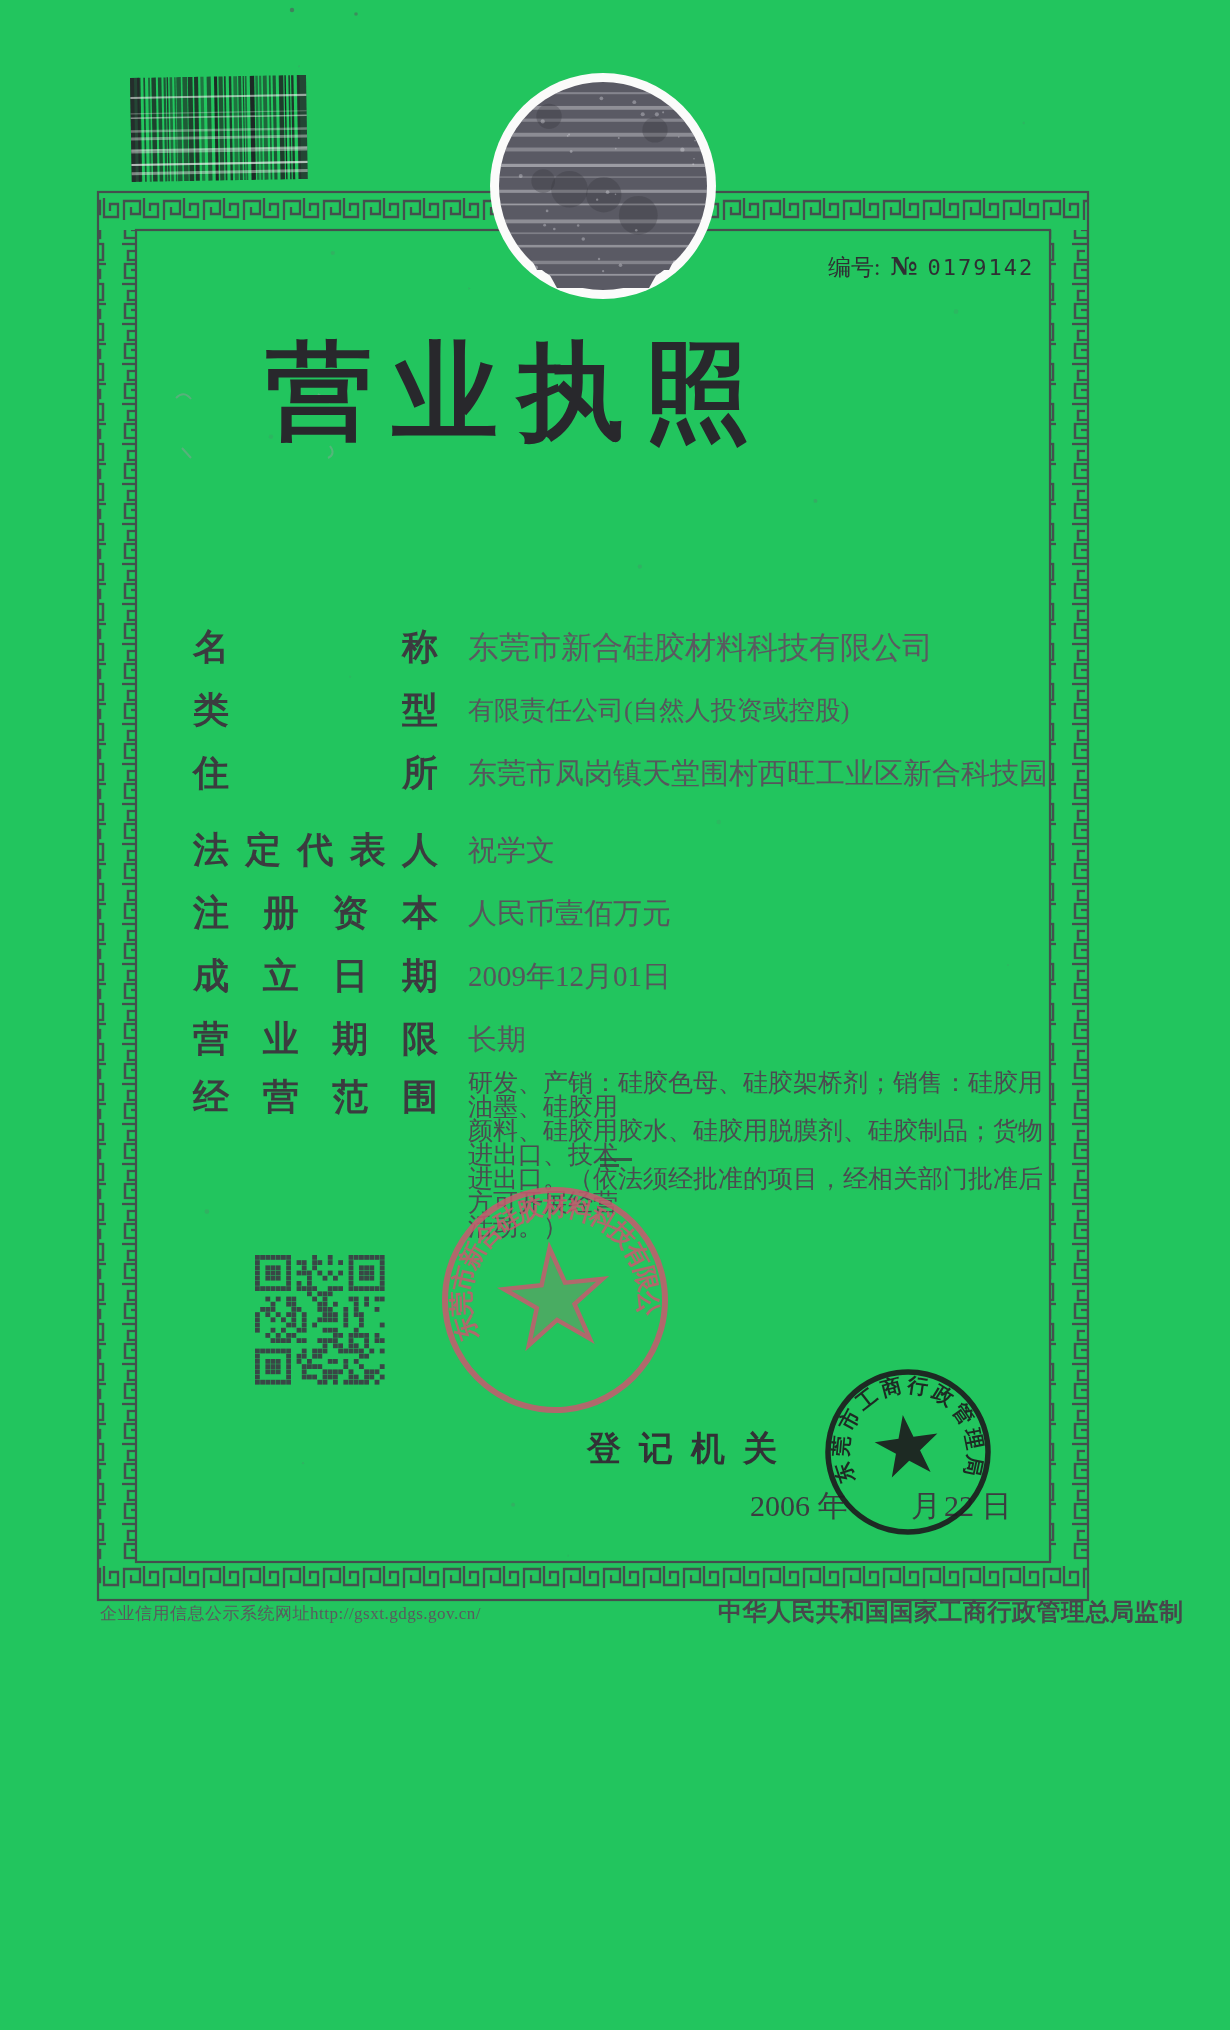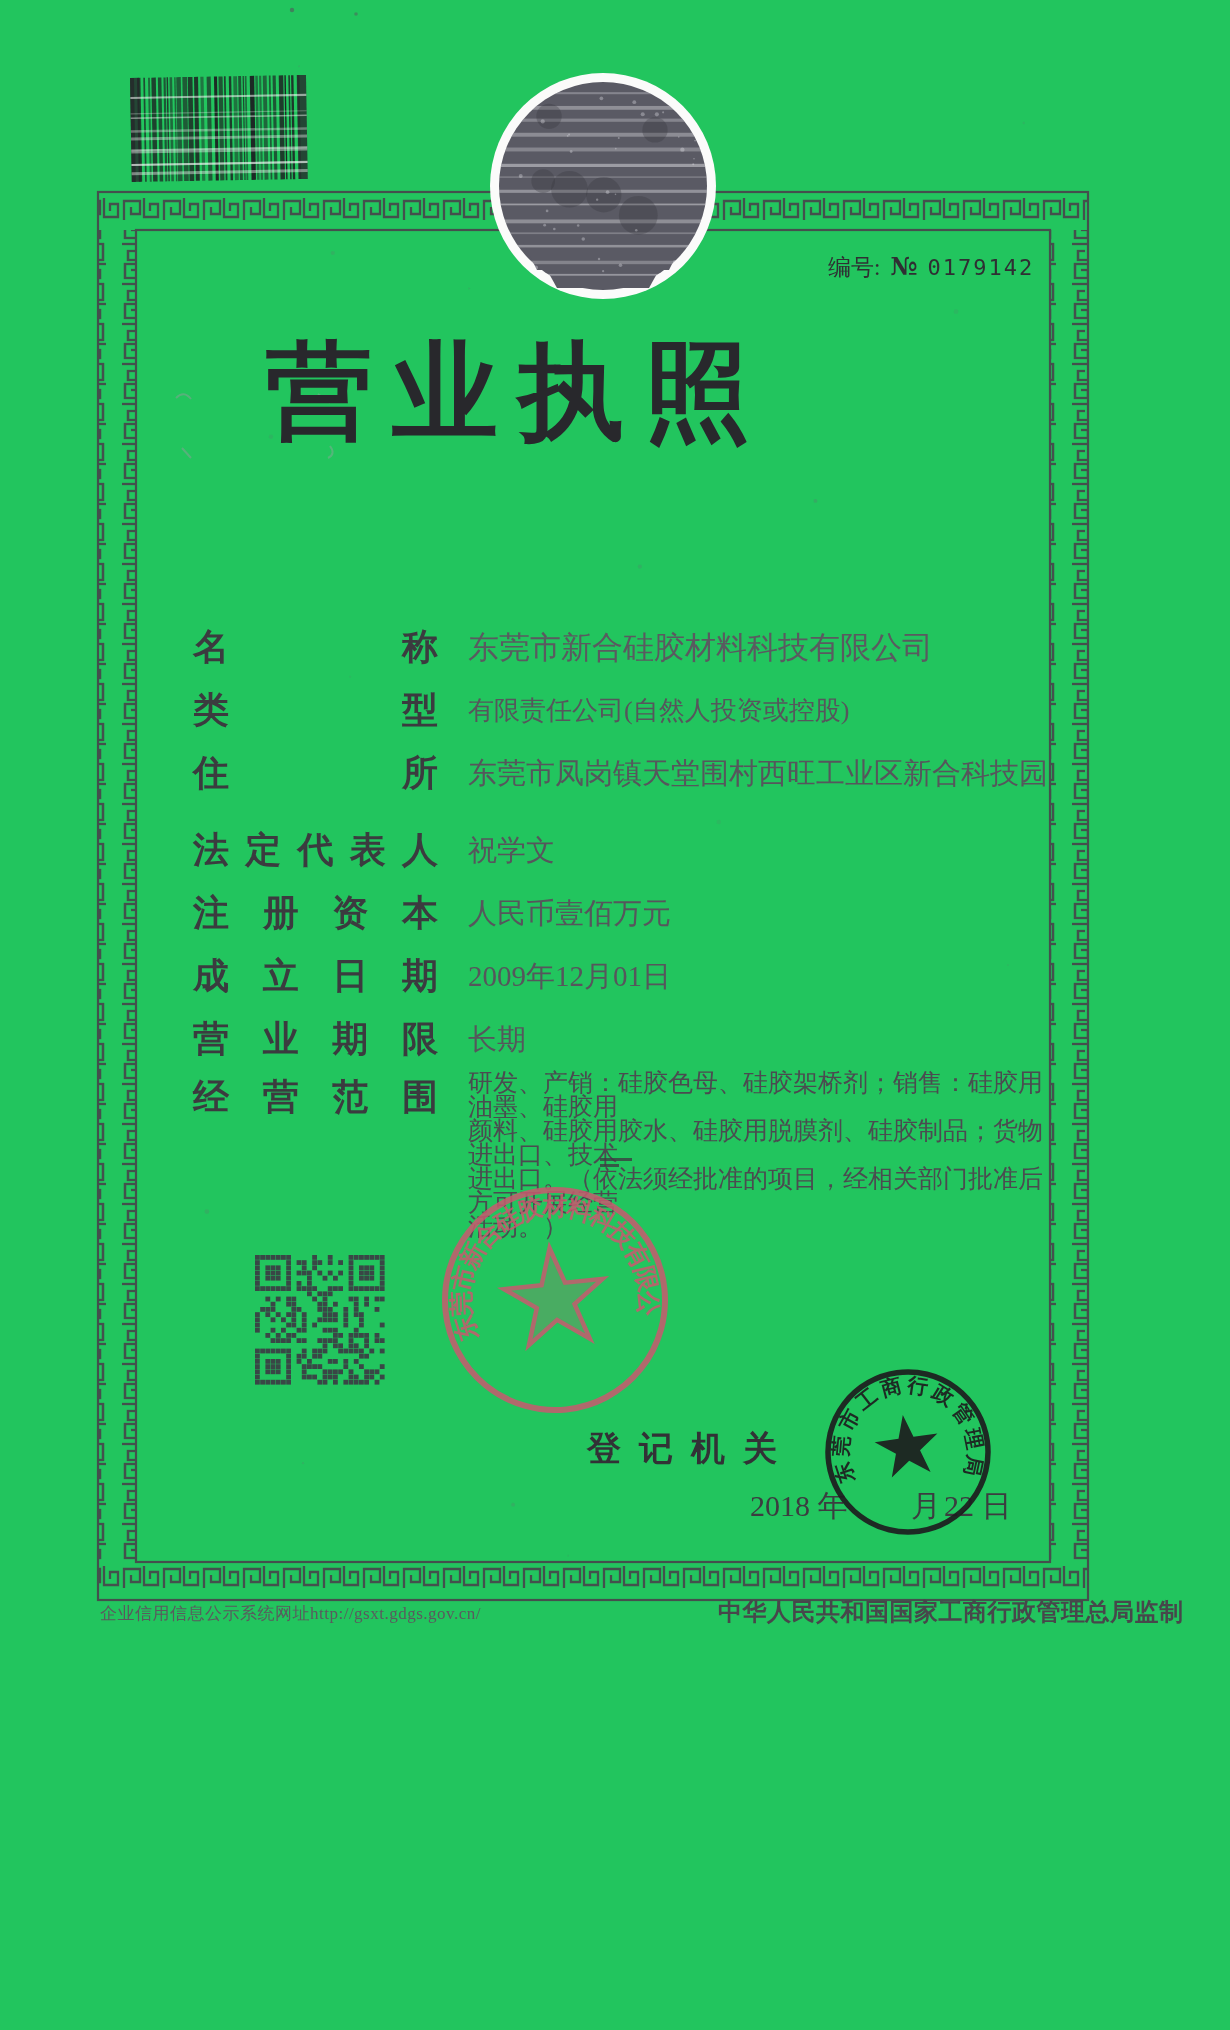--- a/index.html
+++ b/index.html
@@ -596,21 +596,21 @@
     </div>
   </div>
 
   <div class="abs smudge">
       <i></i>
       <i></i>
     </div>
 
   <div class="abs authority">登记机关</div>
 
-  <div class="abs dateseg" id="d-year">2018 年</div>
+  <div class="abs dateseg" id="d-year">2006 年</div>
   <div class="abs dateseg" id="d-month">月</div>
   <div class="abs dateseg" id="d-day">22 日</div>
 
   <div class="abs foot-l">企业信用信息公示系统网址http://gsxt.gdgs.gov.cn/</div>
   <div class="abs foot-r">中华人民共和国国家工商行政管理总局监制</div>
 
   <svg id="art-over" class="layer" width="1230" height="2030" viewBox="0 0 1230 2030">
 
     <g transform="translate(555,1300) rotate(-6)" opacity="0.85">
       <circle r="110" fill="none" stroke-width="6" stroke="#c9596f"></circle>

